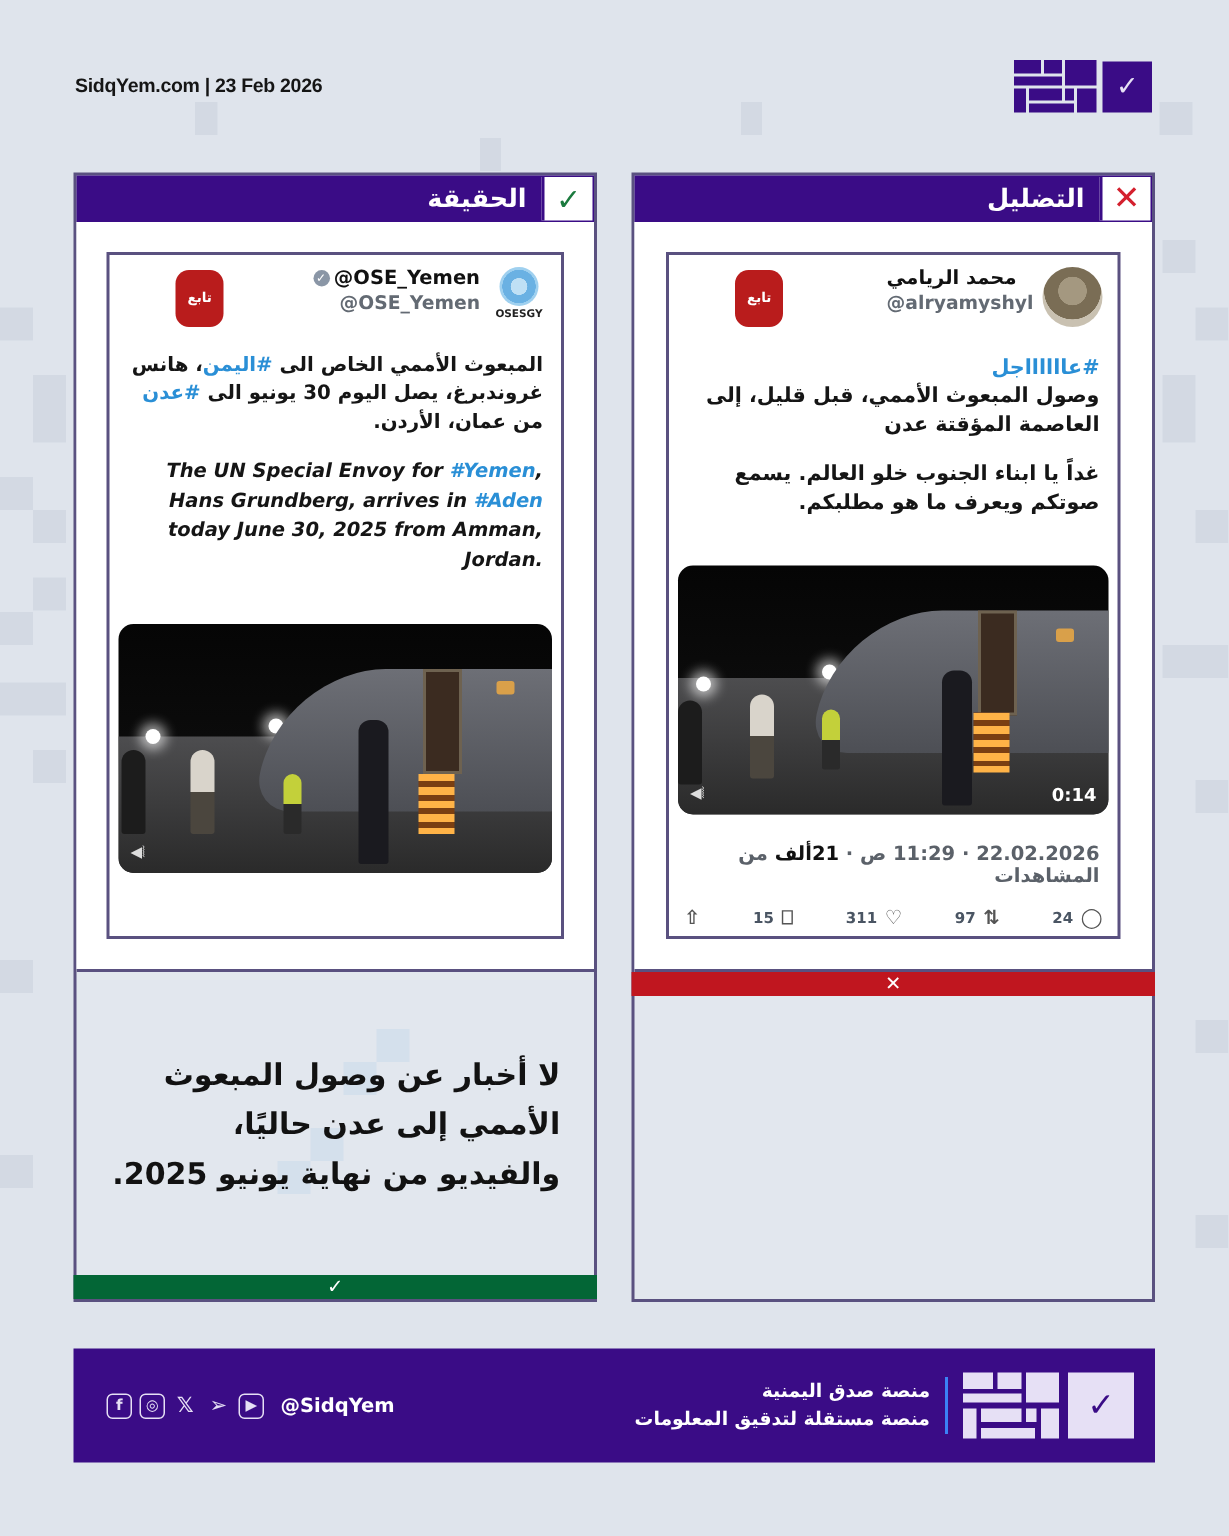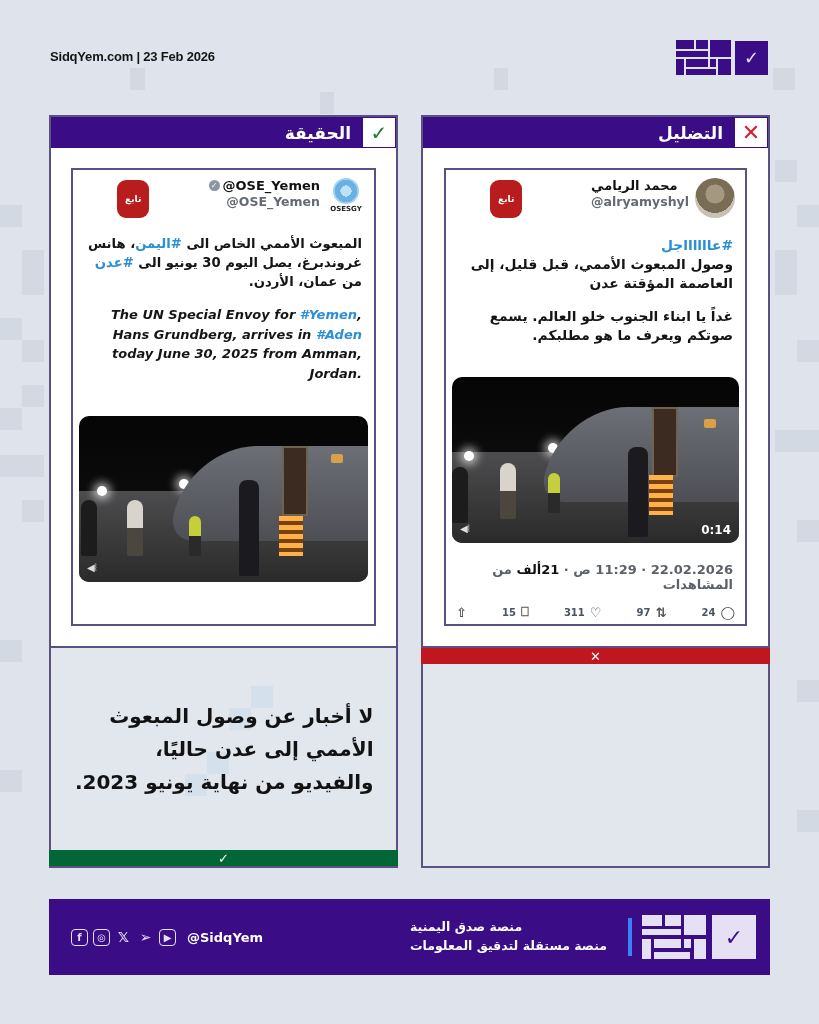--- a/index.html
+++ b/index.html
@@ -136,21 +136,21 @@
     display: flex; align-items: center; justify-content: space-between; padding: 0 14px 0 22px;
   }
   .social { display: flex; align-items: center; gap: 5px; color: #e6e0f5; direction: ltr; }
   .social .s-ic {
     width: 17px; height: 17px; border: 1.5px solid #e6e0f5; border-radius: 4px; display: flex;
     align-items: center; justify-content: center; font-size: 10px; font-weight: 700;
   }
   .social .s-ic.plain { border: none; font-size: 14px; }
   .social .handle { font-weight: 700; font-size: 13px; margin-left: 6px; color: #fff; }
   .footer-right { display: flex; align-items: center; gap: 10px; }
-  .footer-tag { direction: rtl; text-align: left; color: #fff; font-weight: 700; font-size: 12.5px; line-height: 1.5; border-right: 4px solid #3b82f6; padding-right: 21px; }
+  .footer-tag { direction: rtl; text-align: right; color: #fff; font-weight: 700; font-size: 12.5px; line-height: 1.5; border-right: 2px solid #3b82f6; padding-right: 10px; }
   .footer-logo { display: flex; gap: 6px; align-items: center; }
   .f-glyph { width: 64px; height: 44px; position: relative; }
   .f-glyph i { position: absolute; background: #e6e0f5; display: block; }
   .f-check { width: 44px; height: 44px; background: #e6e0f5; display: flex; align-items: center; justify-content: center; color: #3a0c86; font-size: 22px; font-weight: 700; }
 </style>
 </head>
 <body>
 
 <div class="deco" style="left:130px;top:68px;width:15px;height:22px;"></div>
 <div class="deco" style="left:320px;top:92px;width:14px;height:22px;"></div>
@@ -239,21 +239,21 @@
         <div class="person" style="left:160px;top:64px;width:20px;height:96px;background:#1a1a1f;"></div>
         <div class="speaker">◀︎⦚</div>
       </div>
     </div>
   </div>
   <div class="verdict">
     <div class="wm" style="left:200px;top:38px;width:22px;height:22px;"></div>
     <div class="wm" style="left:178px;top:60px;width:22px;height:22px;"></div>
     <div class="wm" style="left:156px;top:104px;width:22px;height:22px;"></div>
     <div class="wm" style="left:134px;top:126px;width:22px;height:22px;"></div>
-    <div class="text" style="width:300px;">لا أخبار عن وصول المبعوث الأممي إلى عدن حاليًا، والفيديو من نهاية يونيو 2023.</div>
+    <div class="text" style="width:300px;">لا أخبار عن وصول المبعوث الأممي إلى عدن حاليًا، والفيديو من نهاية يونيو 2025.</div>
   </div>
   <div class="bottom-bar">
     <span>✓</span>
   </div>
 </div>
 
 <div class="panel fake">
   <div class="panel-head">
     <div class="mark">
       <span style="color:#d4202e;font-size:22px;line-height:1;">✕</span>

